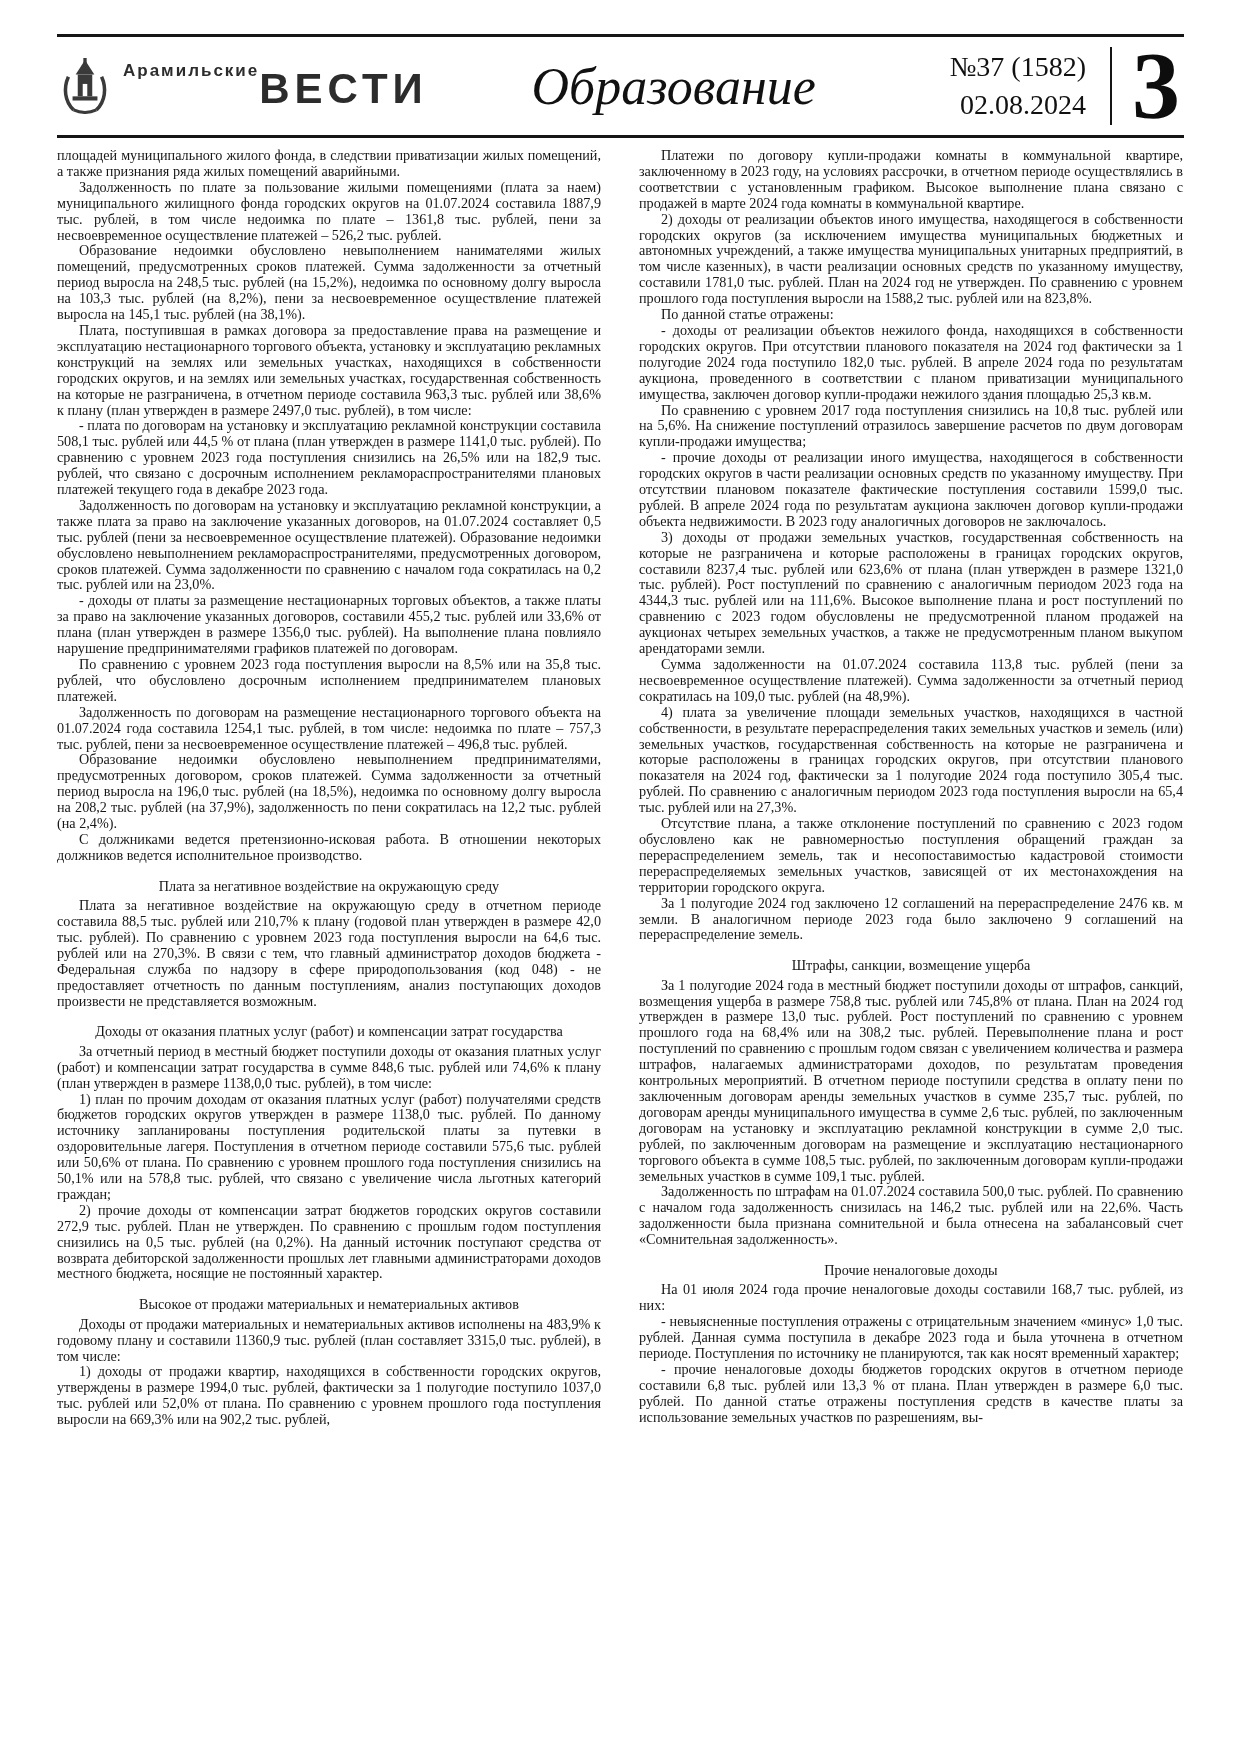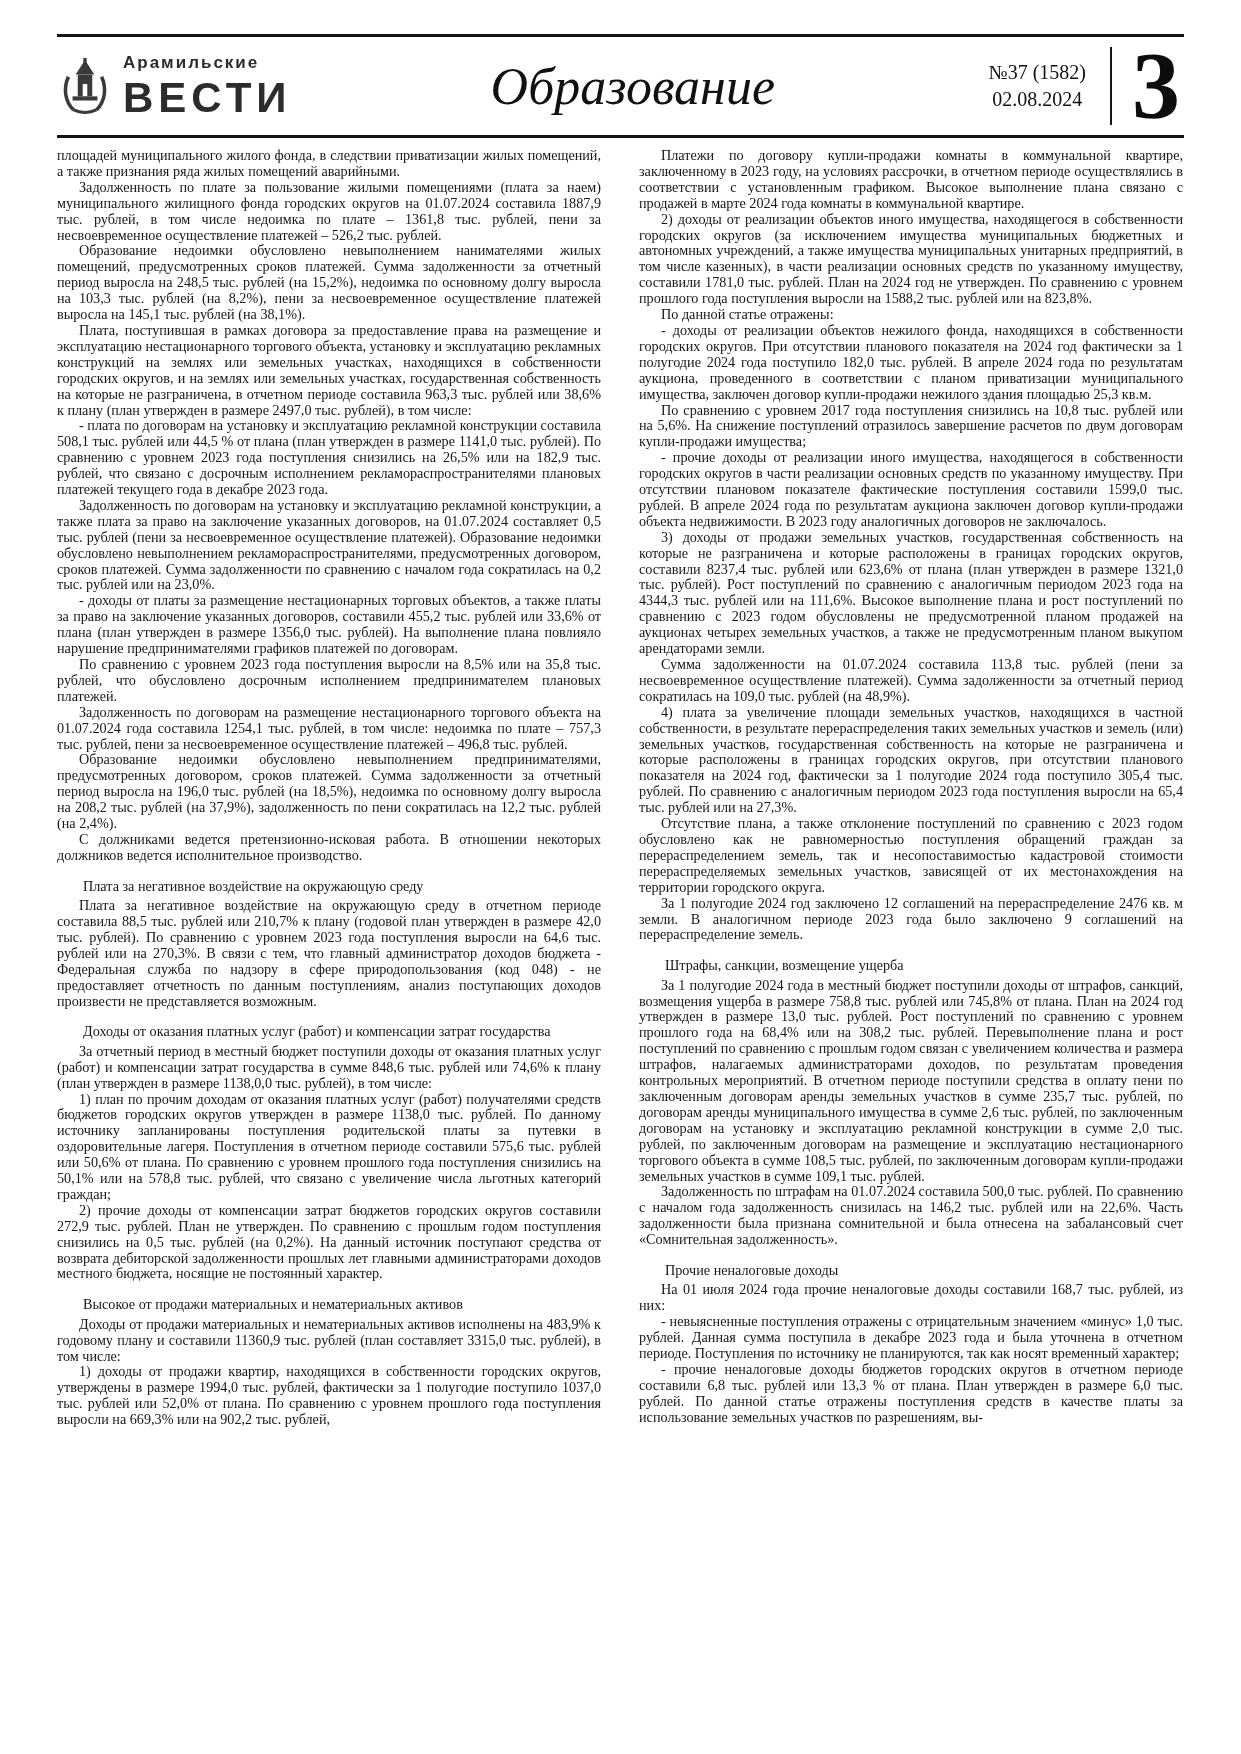--- a/index.html
+++ b/index.html
@@ -8,55 +8,55 @@
     font-family:"Liberation Serif","DejaVu Serif",serif;color:#161616;margin:0 auto;
   }
   
   .masthead{
     position:absolute;left:57px;right:57px;top:34px;height:98px;
     border-top:3px solid #151515;border-bottom:3px solid #151515;
     display:flex;align-items:center;
   }
   .brand{display:flex;align-items:center;gap:10px;min-width:250px;}
   .brand svg{flex:0 0 auto;}
-  .brand-words{display:flex;flex-direction:column;line-height:1;}
+  .brand-words{display:flex;flex-direction:row;line-height:1;}
   .brand-top{
     font-family:"Liberation Sans","DejaVu Sans",sans-serif;
     font-size:17px;letter-spacing:2px;color:#2c2c2c;font-weight:bold;
   }
   .brand-main{
     font-family:"Liberation Sans","DejaVu Sans",sans-serif;
     font-size:42px;font-weight:bold;letter-spacing:5px;color:#2c2c2c;margin-top:6px;
   }
   .section-title{
     flex:1;text-align:center;font-style:italic;font-size:52px;color:#111;
     font-family:"Liberation Serif","DejaVu Serif",serif;padding-right:30px;
   }
   .issue{
-    text-align:center;font-size:20px;line-height:1.35;color:#111;white-space:nowrap;
+    text-align:right;font-size:28px;line-height:1.35;color:#111;white-space:nowrap;
   }
   .vdiv{width:2px;background:#151515;height:78px;margin:0 20px 0 24px;}
   .pagenum{
     font-size:96px;font-weight:bold;line-height:1;color:#0d0d0d;padding-right:4px;
     font-family:"Liberation Serif","DejaVu Serif",serif;
   }
   
   .columns{
     position:absolute;top:148px;left:57px;right:57px;bottom:20px;
     display:flex;gap:38px;
   }
   .col{width:544px;overflow:hidden;}
   .col p{
     margin:0;font-size:14.2px;line-height:1.12;text-align:justify;text-indent:22px;
     hyphens:auto;-webkit-hyphens:auto;
   }
   .col p.noindent{text-indent:0;}
   .col h3{
     margin:14px 26px 4px;font-size:14.2px;line-height:1.15;font-weight:normal;
-    text-align:left;
+    text-align:center;
   }
 </style>
 </head>
 <body>
 
 <div class="page">
 
   <div class="masthead">
     <div class="brand">
       <svg width="56" height="56" viewBox="0 0 54 54" aria-hidden="true">

